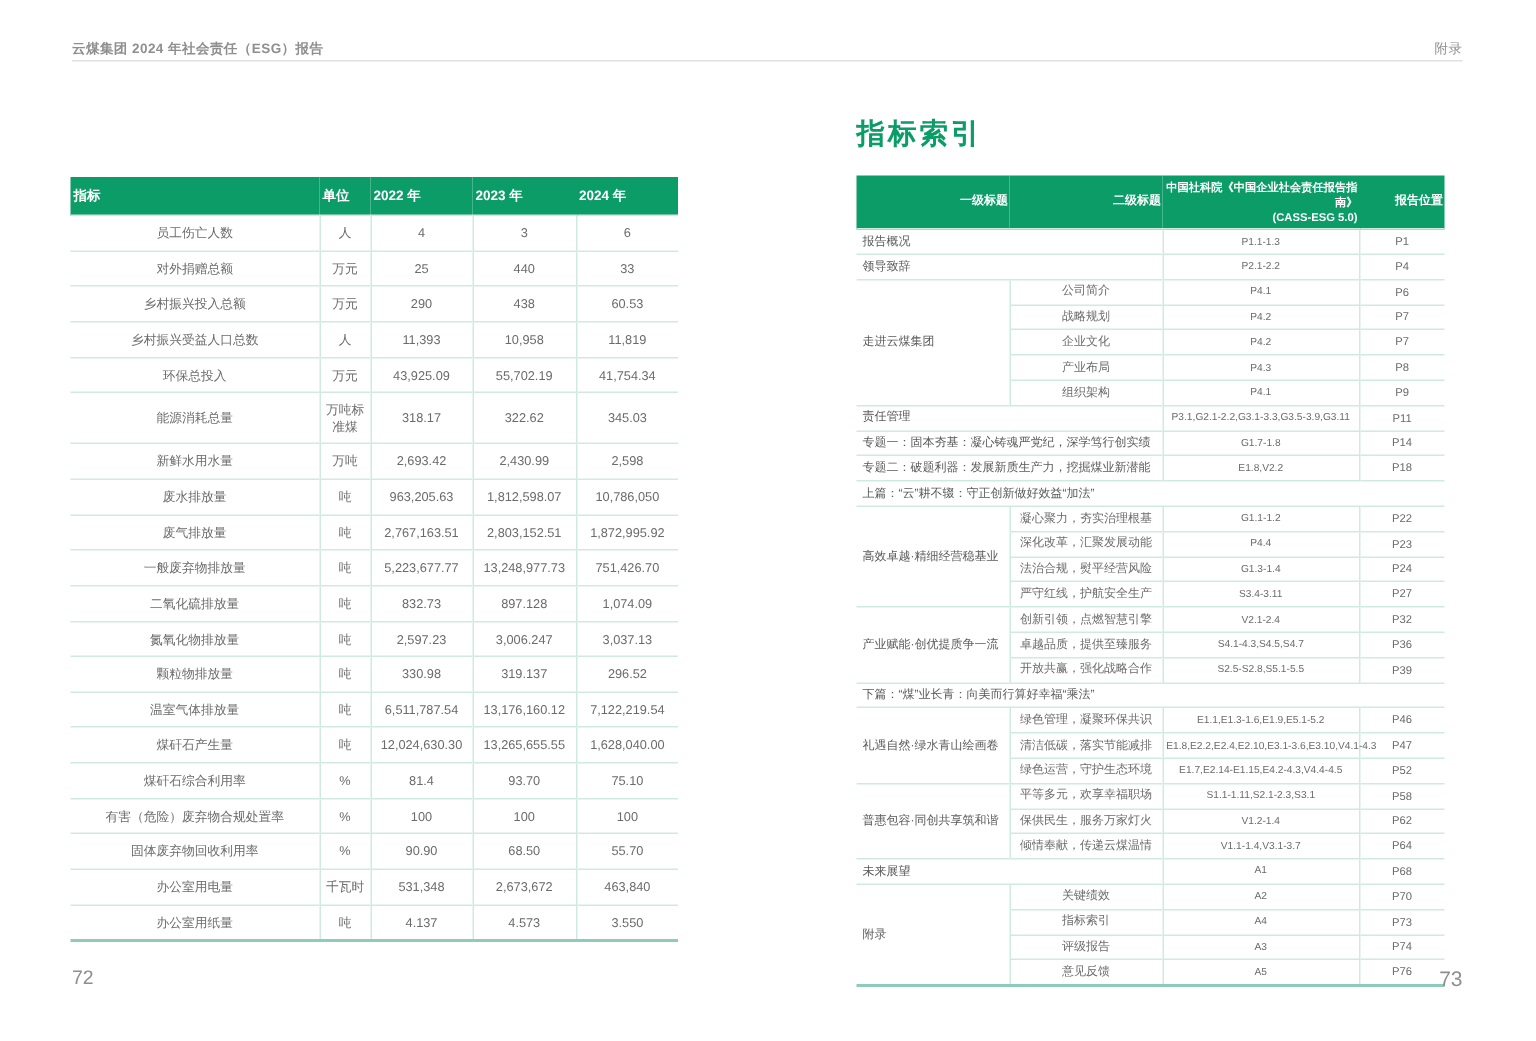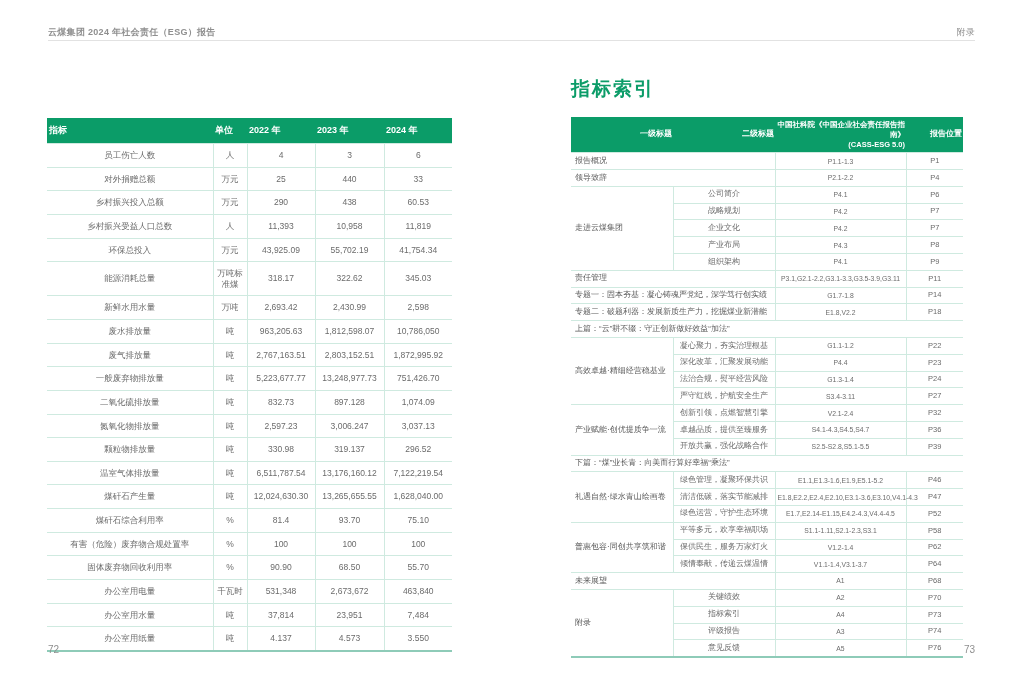--- a/index.html
+++ b/index.html
@@ -5,22 +5,22 @@
   html,body{margin:0;padding:0;background:#ffffff;}
   .sheet{
     position:relative;width:1024px;height:694px;background:#ffffff;overflow:hidden;
     font-family:"Liberation Sans","DejaVu Sans",sans-serif;
   }
   
   .run-head-left{position:absolute;left:48px;top:26px;font-size:9px;color:#8f8f8f;letter-spacing:.3px;font-weight:bold;}
   .run-head-right{position:absolute;right:49px;top:26px;font-size:9px;color:#8f8f8f;letter-spacing:.3px;}
   .head-rule{position:absolute;left:48px;right:49px;top:40px;height:0;border-top:1px solid #e2e2e2;}
   
-  .pageno-left{position:absolute;left:48px;top:644px;font-size:10px;color:#8f8f8f;}
-  .pageno-right{position:absolute;right:49px;top:644px;font-size:10px;color:#8f8f8f;}
+  .pageno-left{position:absolute;left:48px;top:644px;font-size:13px;color:#8f8f8f;}
+  .pageno-right{position:absolute;right:49px;top:644px;font-size:14px;color:#8f8f8f;}
   
   table{border-collapse:collapse;table-layout:fixed;width:100%;}
   th,td{margin:0;}
   
   .kpi-wrap{position:absolute;left:47px;top:118px;width:405px;}
   .kpi-wrap table{border-bottom:2px solid #8ecbb8;}
   .kpi-wrap th{
     background:#0b9c68;color:#ffffff;font-size:9px;font-weight:bold;
     padding:6px 2px;text-align:left;
   }
@@ -206,27 +206,20 @@
             <td class="vb">90.90</td>
             <td class="vb">68.50</td>
             <td class="vb">55.70</td>
           </tr>
           <tr>
             <td>办公室用电量</td>
             <td class="vb">千瓦时</td>
             <td class="vb">531,348</td>
             <td class="vb">2,673,672</td>
             <td class="vb">463,840</td>
-          </tr>
-          <tr>
-            <td>办公室用水量</td>
-            <td class="vb">吨</td>
-            <td class="vb">37,814</td>
-            <td class="vb">23,951</td>
-            <td class="vb">7,484</td>
           </tr>
           <tr>
             <td>办公室用纸量</td>
             <td class="vb">吨</td>
             <td class="vb">4.137</td>
             <td class="vb">4.573</td>
             <td class="vb">3.550</td>
           </tr>
         </tbody>
     </table>

